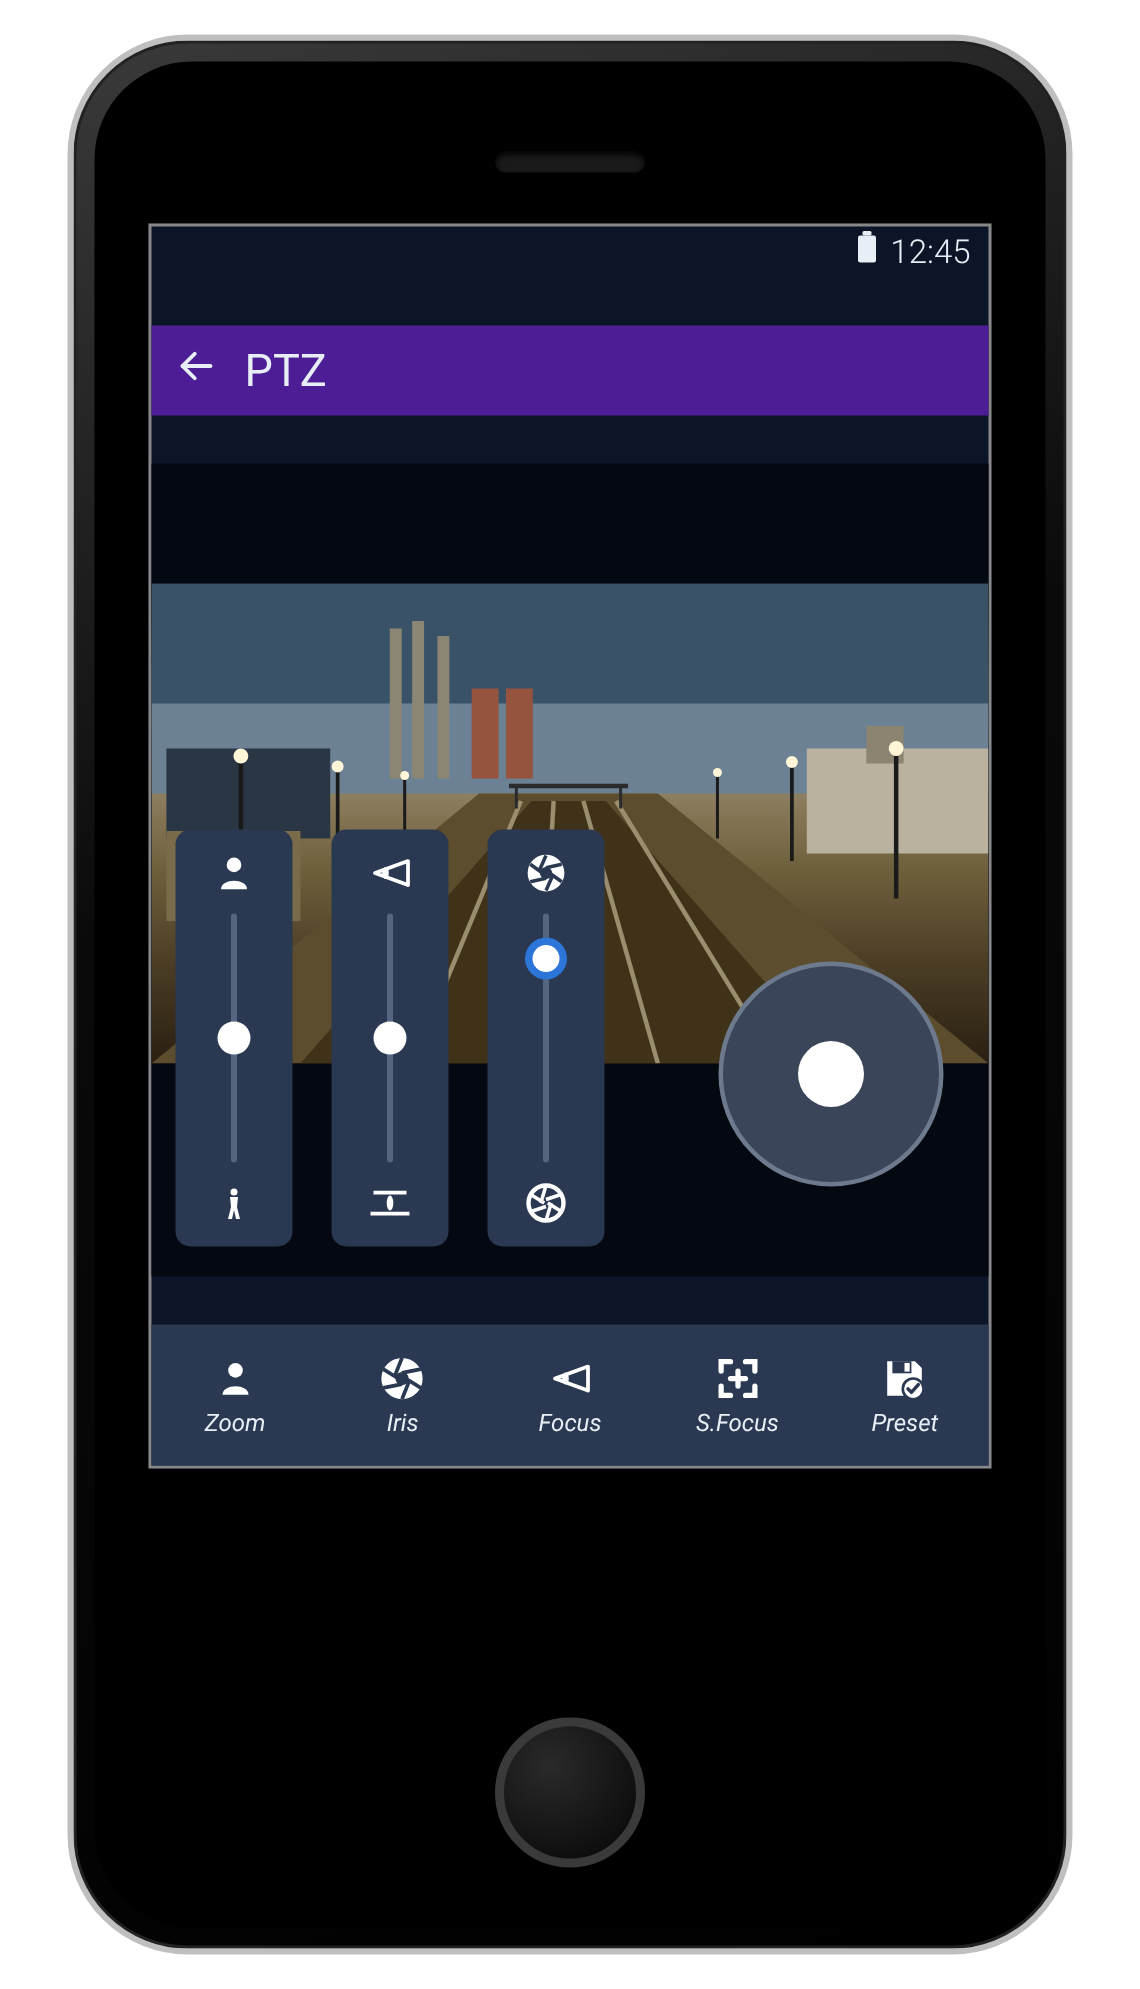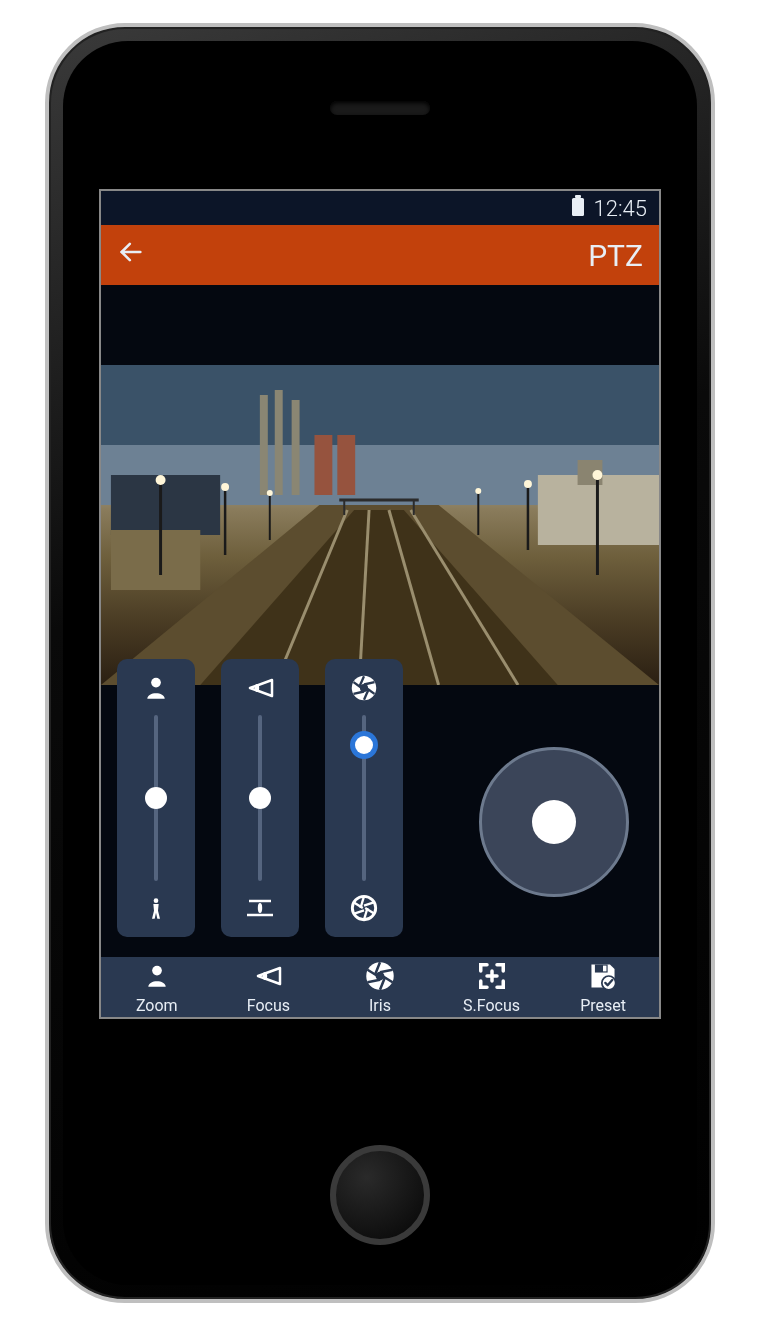--- a/index.html
+++ b/index.html
@@ -39,49 +39,49 @@
     }
     .speaker {
       width: 100px;
       height: 14px;
       background: #1a1a1a;
       border-radius: 10px;
       margin-top: 60px;
       box-shadow: inset 0 2px 4px #000;
     }
     .screen {
-      margin-top: 74px;
+      margin-top: 34px;
       width: 562px;
       height: 830px;
       background: #0c1528;
       display: flex;
       flex-direction: column;
       position: relative;
       border: 2px solid #888;
+      gap: 32px;
     }
     .status-bar {
       height: 34px;
       display: flex;
       align-items: center;
       justify-content: flex-end;
       padding: 0 12px;
       gap: 8px;
       color: #e8eef5;
       font-size: 22px;
       font-weight: 300;
     }
     .app-bar {
       height: 60px;
-      background: #c2410c;
+      background: #4c1d95;
       display: flex;
       align-items: center;
       padding: 0 16px;
       gap: 18px;
       color: #e8eef5;
-      justify-content: space-between;
     }
     .back-arrow {
       font-size: 28px;
       color: #e8eef5;
     }
     .app-title {
       font-size: 30px;
       font-weight: 400;
       color: #e8eef5;
     }
@@ -167,24 +167,25 @@
       align-items: center;
       justify-content: center;
     }
     .joystick-knob {
       width: 44px;
       height: 44px;
       background: #fff;
       border-radius: 50%;
     }
     .bottom-tabs {
-      height: 60px;
+      height: 94px;
       background: #2a3951;
       display: flex;
       align-items: flex-start;
+      font-style: italic;
     }
     .tab {
       flex: 1;
       display: flex;
       flex-direction: column;
       align-items: center;
       justify-content: center;
       gap: 4px;
       color: #e8eef5;
       height: 100%;
@@ -367,49 +368,49 @@
 
       <div class="bottom-tabs">
         <div class="tab">
           <div class="tab-icon">
             <svg width="26" height="26" viewBox="0 0 24 24" fill="#fff">
                 <circle cx="12" cy="7" r="4.5"></circle>
                 <path d="M4 22 C4 15 20 15 20 22 Z"></path>
               </svg>
           </div>
           <div class="tab-label">Zoom</div>
-        </div>
-        <div class="tab">
-          <div class="tab-icon">
-            <svg width="32" height="24" viewBox="0 0 30 24" fill="none" stroke="#fff" stroke-width="2.5" stroke-linejoin="round">
-                <polygon points="27,4 5,12 27,20"></polygon>
-                <ellipse cx="12" cy="12" rx="2.2" ry="4" fill="#fff" stroke="none"></ellipse>
-              </svg>
-          </div>
-          <div class="tab-label">Focus</div>
         </div>
         <div class="tab">
           <div class="tab-icon">
             <svg width="30" height="30" viewBox="0 0 24 24" fill="#fff">
                 <circle cx="12" cy="12" r="11"></circle>
                 <circle cx="12" cy="12" r="3.5" fill="#2a3951"></circle>
                 <g stroke="#2a3951" stroke-width="2">
                   <line x1="12" y1="1" x2="8" y2="11"></line>
                   <line x1="22" y1="7" x2="12" y2="9"></line>
                   <line x1="22" y1="17" x2="14" y2="12"></line>
                   <line x1="12" y1="23" x2="16" y2="13"></line>
                   <line x1="2" y1="17" x2="12" y2="15"></line>
                   <line x1="2" y1="7" x2="10" y2="12"></line>
                 </g>
               </svg>
           </div>
           <div class="tab-label">Iris</div>
         </div>
         <div class="tab">
           <div class="tab-icon">
+            <svg width="32" height="24" viewBox="0 0 30 24" fill="none" stroke="#fff" stroke-width="2.5" stroke-linejoin="round">
+                <polygon points="27,4 5,12 27,20"></polygon>
+                <ellipse cx="12" cy="12" rx="2.2" ry="4" fill="#fff" stroke="none"></ellipse>
+              </svg>
+          </div>
+          <div class="tab-label">Focus</div>
+        </div>
+        <div class="tab">
+          <div class="tab-icon">
             <svg width="30" height="30" viewBox="0 0 24 24" fill="none" stroke="#fff" stroke-width="2.8" stroke-linecap="round">
                 <path d="M3 8 V3 H8"></path>
                 <path d="M16 3 H21 V8"></path>
                 <path d="M21 16 V21 H16"></path>
                 <path d="M8 21 H3 V16"></path>
                 <line x1="12" y1="8" x2="12" y2="16"></line>
                 <line x1="8" y1="12" x2="16" y2="12"></line>
               </svg>
           </div>
           <div class="tab-label">S.Focus</div>

